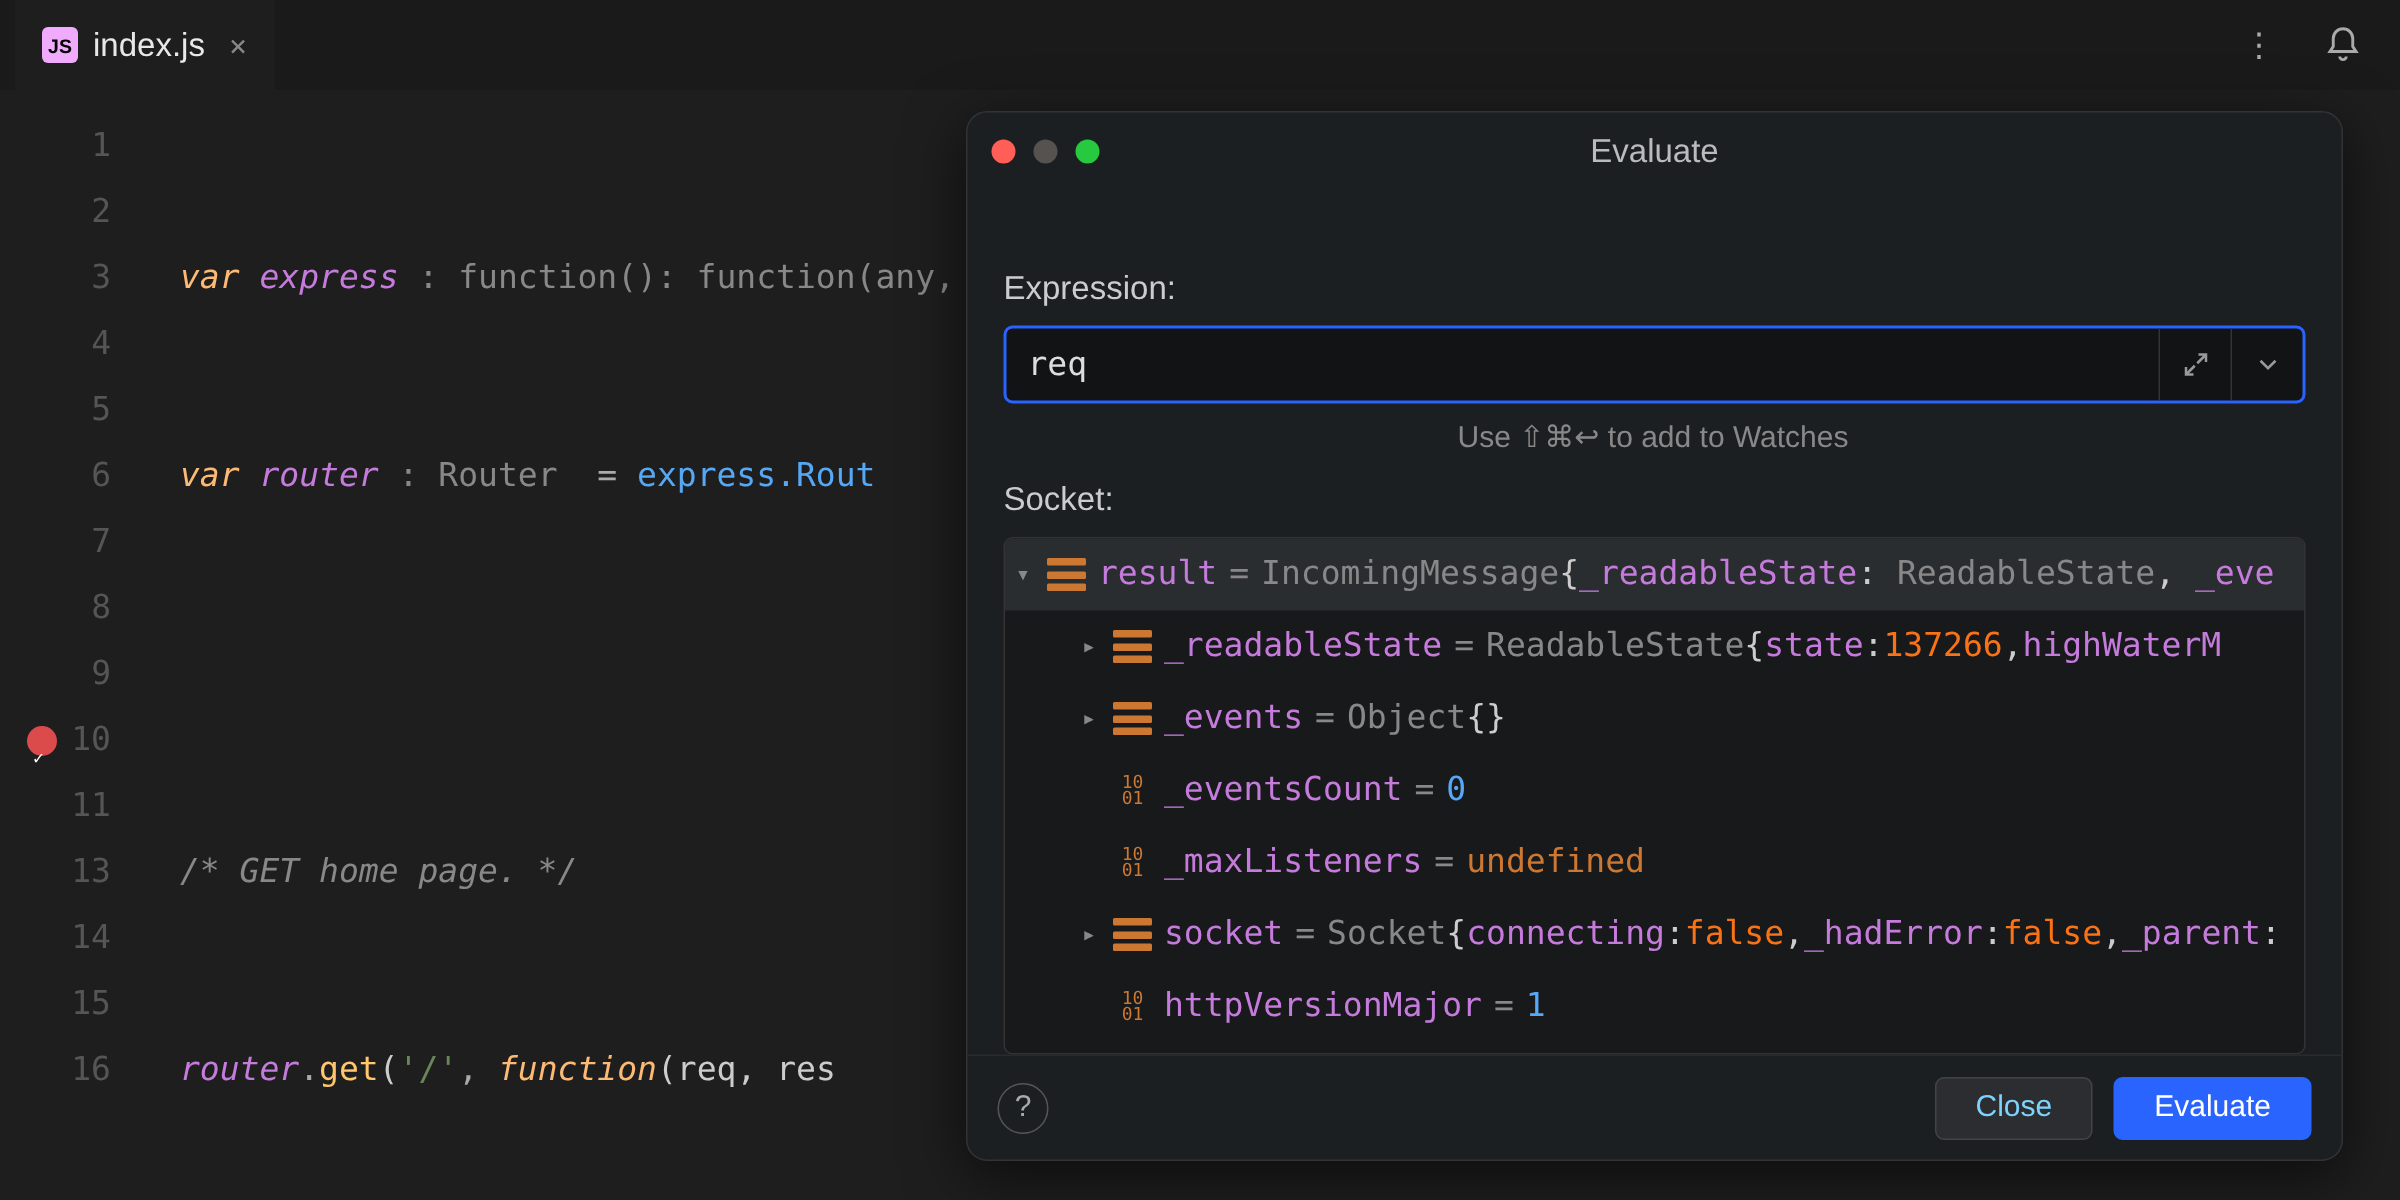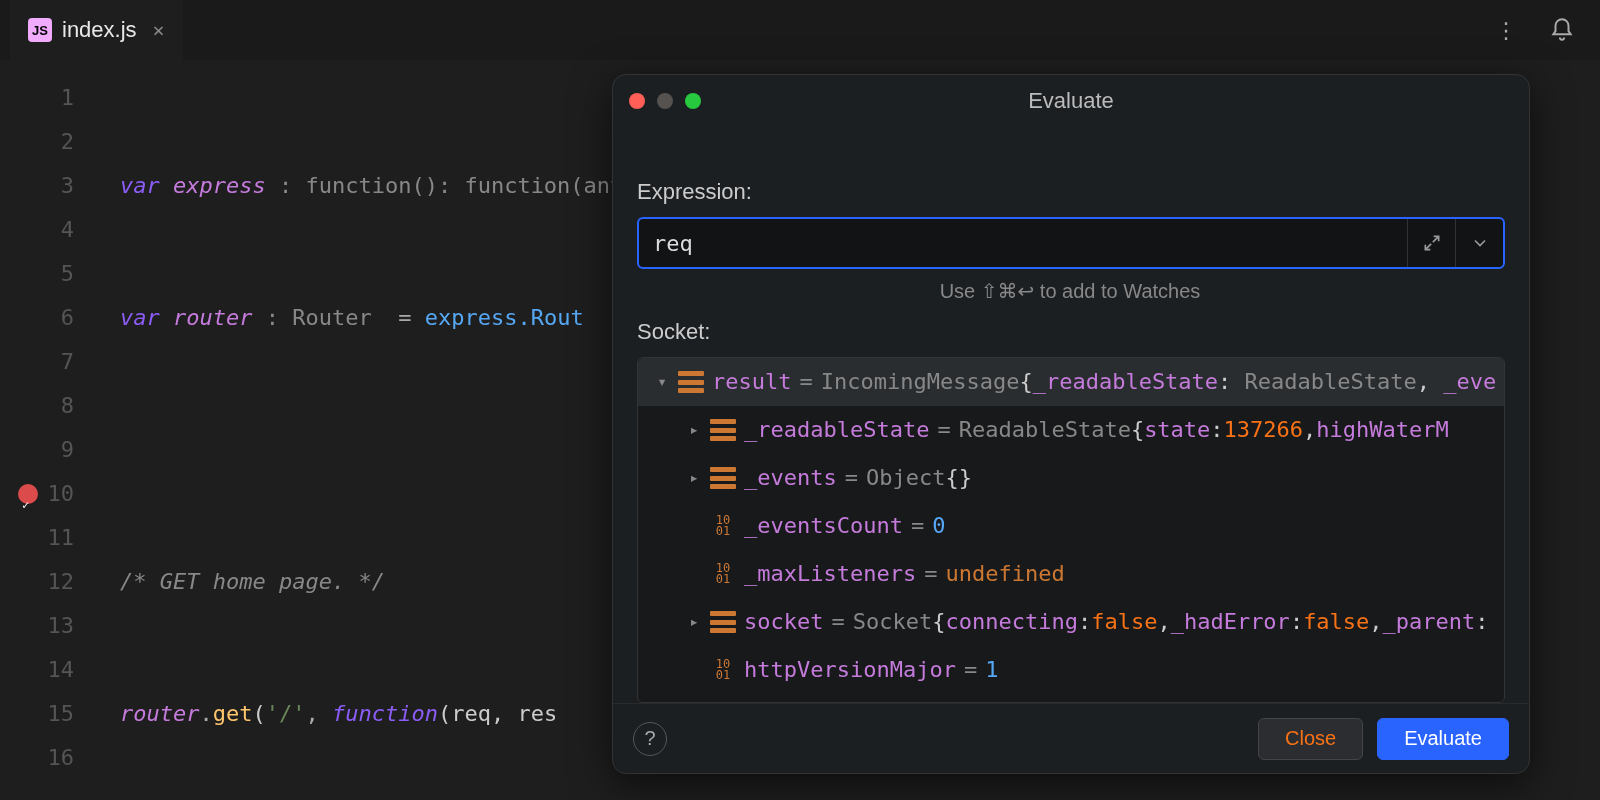--- a/index.html
+++ b/index.html
@@ -18,52 +18,52 @@
   
   
   .editor { display: flex; height: calc(800px - 60px); background: #1e1e1e; position: relative; }
   .gutter { width: 120px; background: #1e1e1e; padding-top: 16px; text-align: right; color: #555; font-size: 22px; line-height: 44px; user-select: none; position: relative; }
   .gutter .ln { padding-right: 46px; height: 44px; position: relative; }
   .gutter .bp { position: absolute; left: 18px; top: 12px; width: 20px; height: 20px; background: #db4b4b; border-radius: 50%; }
   .gutter .bp::after { content: '✓'; color: #fff; font-size: 12px; position: absolute; top: -1px; left: 4px; }
   .code { flex: 1; padding-top: 16px; font-size: 22px; line-height: 44px; white-space: pre; overflow: hidden; position: relative; }
   .code .line { height: 44px; }
   
-  .kw { color: #8b5cf6; font-style: italic; }
+  .kw { color: #fdba74; font-style: italic; }
   .varname { color: #c57bdb; font-style: italic; margin-top: 12px; }
   .fn { color: #56a8f5; }
   .funcname { color: #ffc66d; }
   .type { color: #888; }
   .op { color: #aaa; }
   .paren { color: #ccc; }
   .str { color: #6a8759; }
   .cmt { color: #888; font-style: italic; }
   .ident { color: #ccc; }
   
   
-  .dialog { position: absolute; top: 74px; left: 612px; width: 918px; height: 700px; background: #1c1f22; border: 1px solid #333; border-radius: 14px; box-shadow: 0 10px 40px rgba(0,0,0,0.6); display: flex; flex-direction: column; font-family: sans-serif; }
+  .dialog { position: absolute; top: 74px; left: 644px; width: 918px; height: 700px; background: #1c1f22; border: 1px solid #333; border-radius: 14px; box-shadow: 0 10px 40px rgba(0,0,0,0.6); display: flex; flex-direction: column; font-family: sans-serif; }
   .dlg-titlebar { height: 52px; display: flex; align-items: center; padding: 0 16px; position: relative; }
   .traffic { display: flex; gap: 12px; }
   .traffic span { width: 16px; height: 16px; border-radius: 50%; display: block; }
   .tl-close { background: #ff5f56; }
   .tl-min { background: #55524f; }
   .tl-max { background: #27c93f; }
   .dlg-title { position: absolute; left: 0; right: 0; text-align: center; color: #bbb; font-size: 22px; pointer-events: none; }
   
   .dlg-body { flex: 1; padding: 8px 24px 0 24px; display: flex; flex-direction: column; overflow: hidden; margin-top: 44px; }
   .lbl { color: #ccc; font-size: 22px; margin-bottom: 12px; }
   .expr-row { display: flex; align-items: stretch; height: 52px; border: 2px solid #2a64ff; border-radius: 6px; background: #111315; }
   .expr-input { flex: 1; background: transparent; border: none; color: #ddd; font-size: 22px; font-family: 'Menlo','Consolas',monospace; padding: 0 14px; outline: none; }
   .expr-btn { width: 48px; display: flex; align-items: center; justify-content: center; color: #888; border-left: 1px solid #333; cursor: pointer; }
   .expr-btn svg { width: 20px; height: 20px; }
   .hint { text-align: center; color: #888; font-size: 20px; margin: 10px 2px 16px 0; }
   
   .result-box { border: 1px solid #333; border-radius: 6px; flex: 1; overflow: hidden; background: #18191b; }
   .tree { font-family: 'Menlo','Consolas',monospace; font-size: 22px; line-height: 48px; }
-  .node { display: flex; align-items: center; height: 48px; padding-left: 12px; white-space: nowrap; overflow: hidden; }
+  .node { display: flex; align-items: center; height: 48px; white-space: nowrap; overflow: hidden; }
   .node.root { background: #2a2d30; }
   .arrow { width: 24px; color: #888; font-size: 16px; text-align: center; cursor: pointer; }
   .arrow.down::before { content: '▾'; }
   .arrow.right::before { content: '▸'; }
   .arrow.none { visibility: hidden; }
   .node-icon { width: 26px; height: 22px; margin: 0 8px 0 4px; display: flex; flex-direction: column; justify-content: space-between; }
   .node-icon.obj span { height: 5px; background: #cc7832; border-radius: 1px; display: block; }
   .node-icon.prim { font-size: 12px; line-height: 11px; color: #cc7832; font-family: monospace; text-align: center; }
   .fld { color: #c57bdb; }
   .eq { color: #888; margin: 0 8px; }
@@ -72,21 +72,21 @@
   .pkey { color: #c57bdb; }
   .pval { color: #56a8f5; }
   .pval.bool { color: #f97316; }
   .num { color: #56a8f5; }
   .undef { color: #cc7832; }
   .indent1 { padding-left: 44px; }
   
   .dlg-footer { height: 70px; display: flex; align-items: center; padding: 0 20px; border-top: 1px solid #2a2a2a; gap: 14px; }
   .help { width: 34px; height: 34px; border: 1px solid #555; border-radius: 50%; color: #aaa; display: flex; align-items: center; justify-content: center; font-size: 20px; cursor: pointer; }
   .dlg-footer-spacer { flex: 1; }
-  .btn { height: 42px; padding: 0 26px; border-radius: 6px; font-size: 20px; display: flex; align-items: center; cursor: pointer; border: 1px solid #444; background: #2b2d30; color: #f97316; }
+  .btn { height: 42px; padding: 0 26px; border-radius: 6px; font-size: 20px; display: flex; align-items: center; cursor: pointer; border: 1px solid #444; background: #2b2d30; color: #7dd3fc; }
   .btn.primary { background: #2a64ff; border-color: #2a64ff; color: #fff; }
 </style>
 </head>
 <body>
 
 <div class="tabbar">
   <div class="tab active">
     <span class="js-icon">JS</span>
     <span class="tab-title">index.js</span>
     <span class="tab-close">×</span>
@@ -108,21 +108,20 @@
     <div class="ln">2</div>
     <div class="ln">3</div>
     <div class="ln">4</div>
     <div class="ln">5</div>
     <div class="ln">6</div>
     <div class="ln">7</div>
     <div class="ln">8</div>
     <div class="ln">9</div>
     <div class="ln"><span class="bp"></span><span>10</span></div>
     <div class="ln">11</div>
-    <div class="ln">12</div>
     <div class="ln">13</div>
     <div class="ln">14</div>
     <div class="ln">15</div>
     <div class="ln">16</div>
   </div>
   <div class="code">
     <div class="line"><span class="kw">var</span> <span class="varname">express</span> <span class="type">: function(): function(any, a</span></div>
     <div class="line"><span class="kw">var</span> <span class="varname">router</span> <span class="type">: Router</span><span class="op">  = </span><span class="fn">express.Rout</span></div>
     <div class="line"></div>
     <div class="line"><span class="cmt">/* GET home page. */</span></div>

